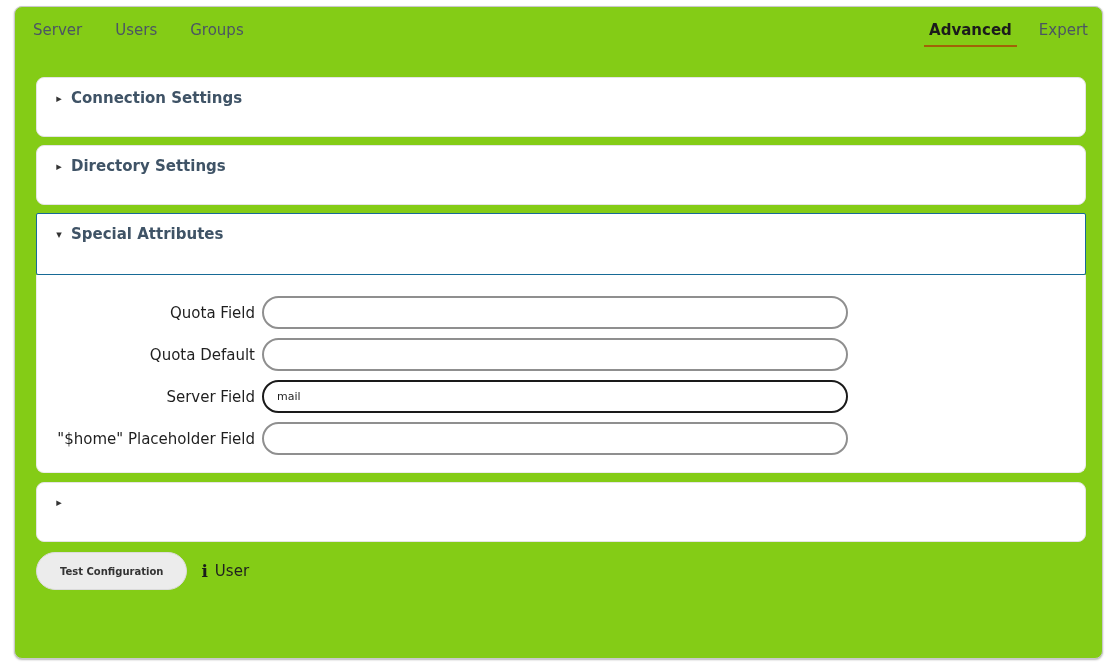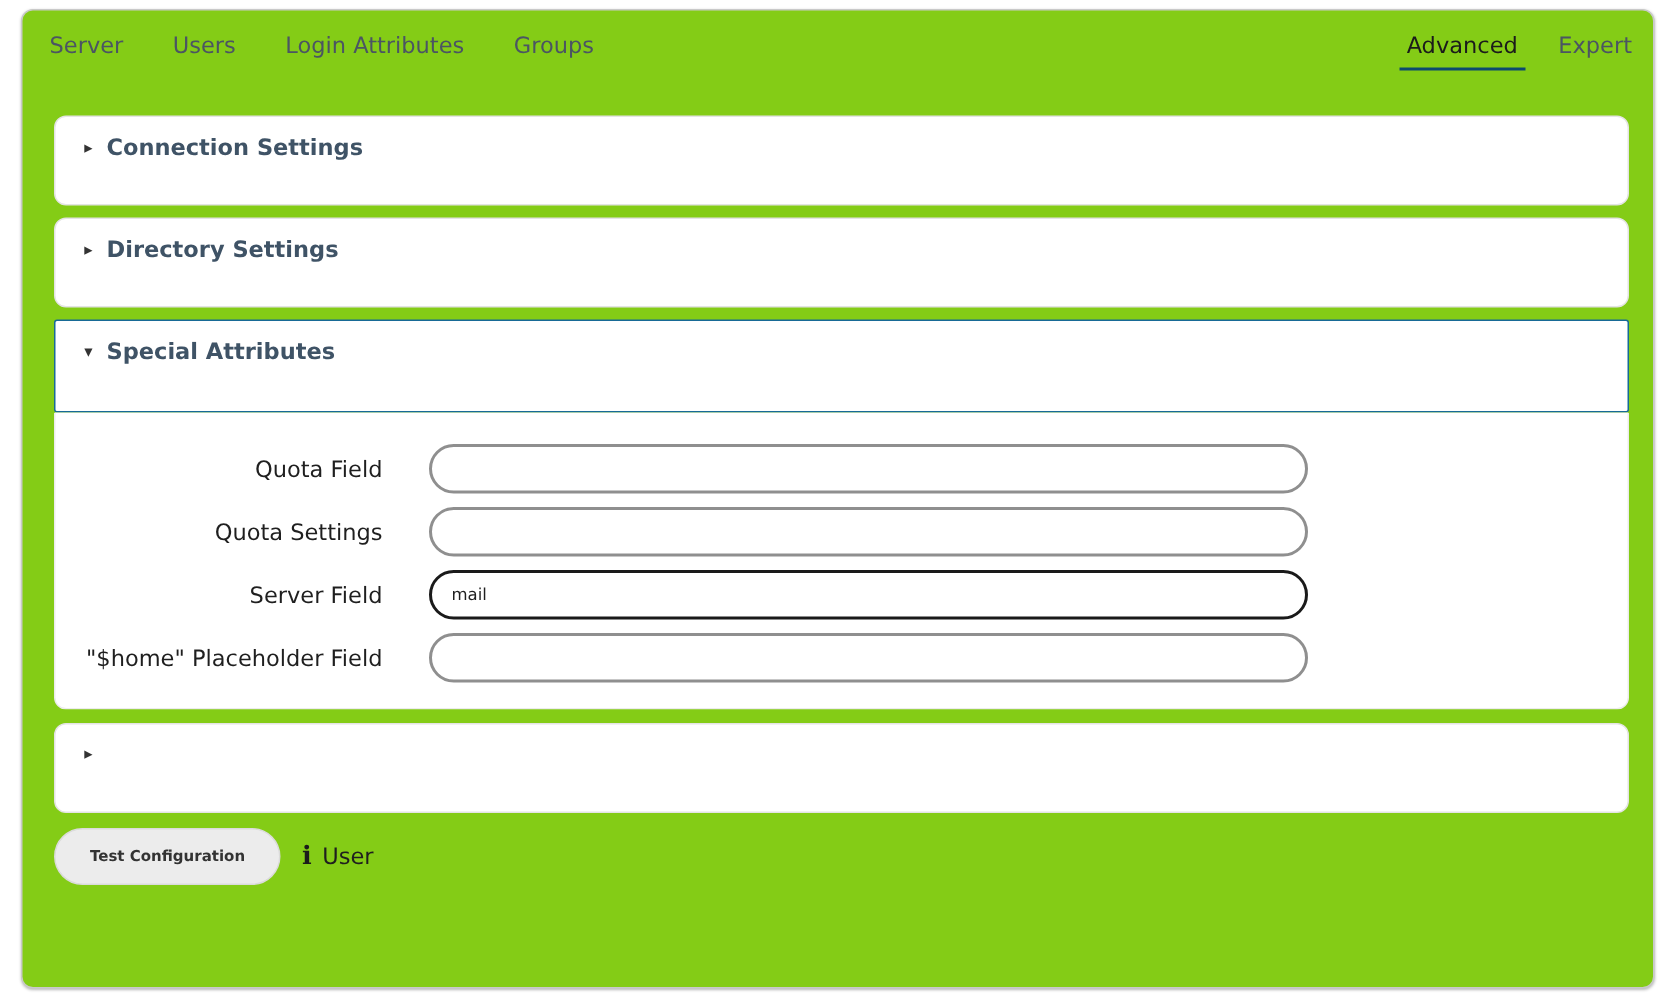--- a/index.html
+++ b/index.html
@@ -30,22 +30,22 @@
   .tab {
     font-size: 15px;
     line-height: 20px;
     color: #4b5563;
     padding: 0 2px 6px 2px;
     cursor: pointer;
     white-space: nowrap;
   }
   .tab.active {
     color: #1b1b1b;
-    font-weight: normal;
-    border-bottom: 2px solid #0c4a6e;
+    font-weight: bold;
+    border-bottom: 2px solid #a16207;
     padding: 0 5px 5px 5px;
   }
 
   
   .sections { margin: 30px 17px 0 21px; }
   .section {
     width: 1050px;
     height: 60px;
     border: 1px solid #e4e4e4;
     border-radius: 8px;
@@ -87,21 +87,20 @@
     color: #3f5366;
     line-height: 19px;
   }
 
   
   .form-row {
     display: flex;
     align-items: center;
     margin-bottom: 9px;
     min-height: 33px;
-    gap: 24px;
   }
   .form-label {
     width: 225px;
     flex: 0 0 auto;
     text-align: right;
     font-size: 15px;
     line-height: 20px;
     color: #1f1f1f;
     padding-right: 7px;
   }
@@ -153,21 +152,20 @@
 </style>
 </head>
 <body>
 
 <div class="panel">
 
   <div class="tabbar">
     <nav class="tabs-left">
       <span class="tab">Server</span>
       <span class="tab">Users</span>
-      <span class="tab">Login Attributes</span>
       <span class="tab">Groups</span>
     </nav>
     <nav class="tabs-right">
       <span class="tab active">Advanced</span>
       <span class="tab">Expert</span>
     </nav>
   </div>
 
   <div class="sections">
 
@@ -193,21 +191,21 @@
         </div>
       </div>
       <div class="section-content">
 
         <div class="form-row">
           <label class="form-label">Quota Field</label>
           <input type="text" class="text-input" value="" style="">
         </div>
 
         <div class="form-row">
-          <label class="form-label">Quota Settings</label>
+          <label class="form-label">Quota Default</label>
           <input type="text" class="text-input" value="" style="">
         </div>
 
         <div class="form-row">
           <label class="form-label">Server Field</label>
           <input type="text" class="text-input focused" value="mail" style="">
         </div>
 
 
         <div class="form-row" style="margin-bottom:0">

